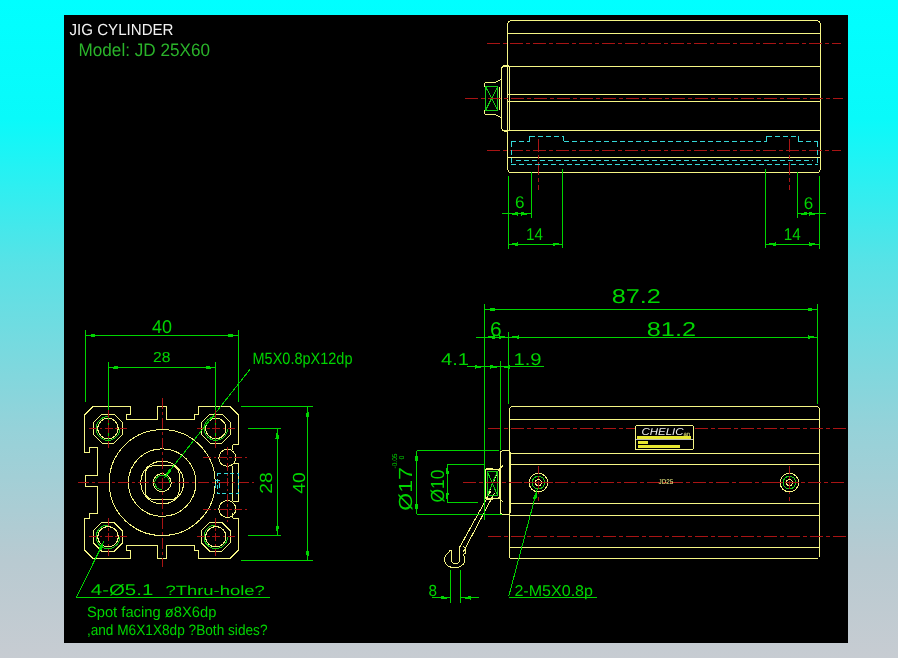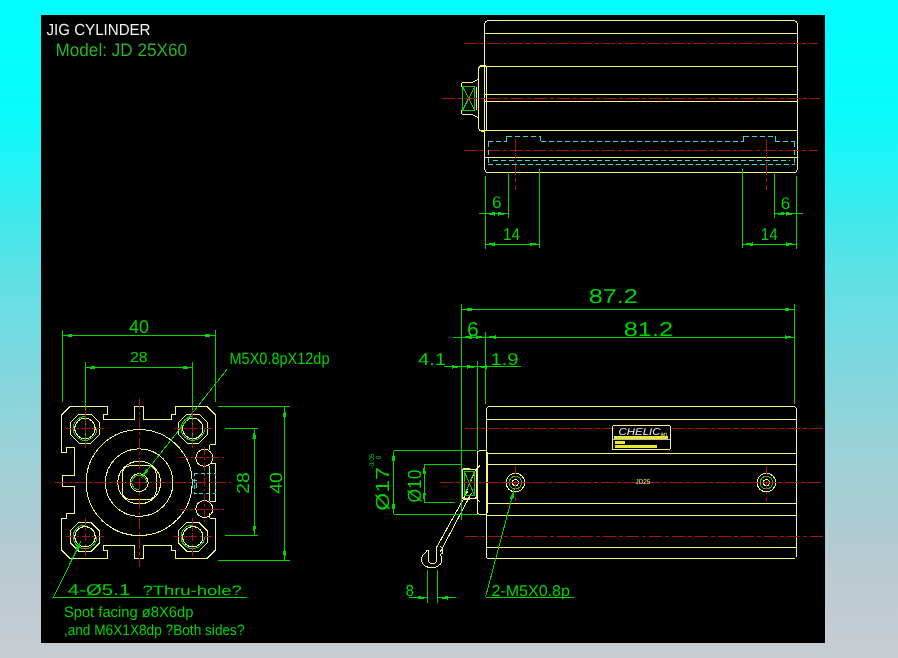--- a/index.html
+++ b/index.html
@@ -1,21 +1,21 @@
 <!DOCTYPE html>
 <html><head>
 <meta charset="utf-8">
 <style>
   html,body{margin:0;padding:0;}
   body{
     width:898px;height:658px;overflow:hidden;
     background:linear-gradient(180deg,#00ffff 0%,#09fafa 18%,#58e2e6 40%,#95d2d9 65%,#b8cad1 85%,#c7ccd2 100%);
     font-family:"Liberation Sans",sans-serif;
   }
-  #cv{position:absolute;left:41px;top:15px;width:784px;height:628px;background:#000;will-change:transform;}
+  #cv{position:absolute;left:64px;top:15px;width:784px;height:628px;background:#000;will-change:transform;}
   svg{display:block;}
   text{font-family:"Liberation Sans",sans-serif;}
 </style>
 </head>
 <body>
 <div id="cv">
 <svg width="784" height="628" viewBox="57 15 784 628" shape-rendering="crispEdges" text-rendering="geometricPrecision">
 <defs>
 <marker id="ga" markerWidth="12" markerHeight="6" refX="10" refY="3" orient="auto" markerUnits="userSpaceOnUse">
   <polygon points="10,3 0,1.2 0,4.8" fill="#00d400"></polygon>

